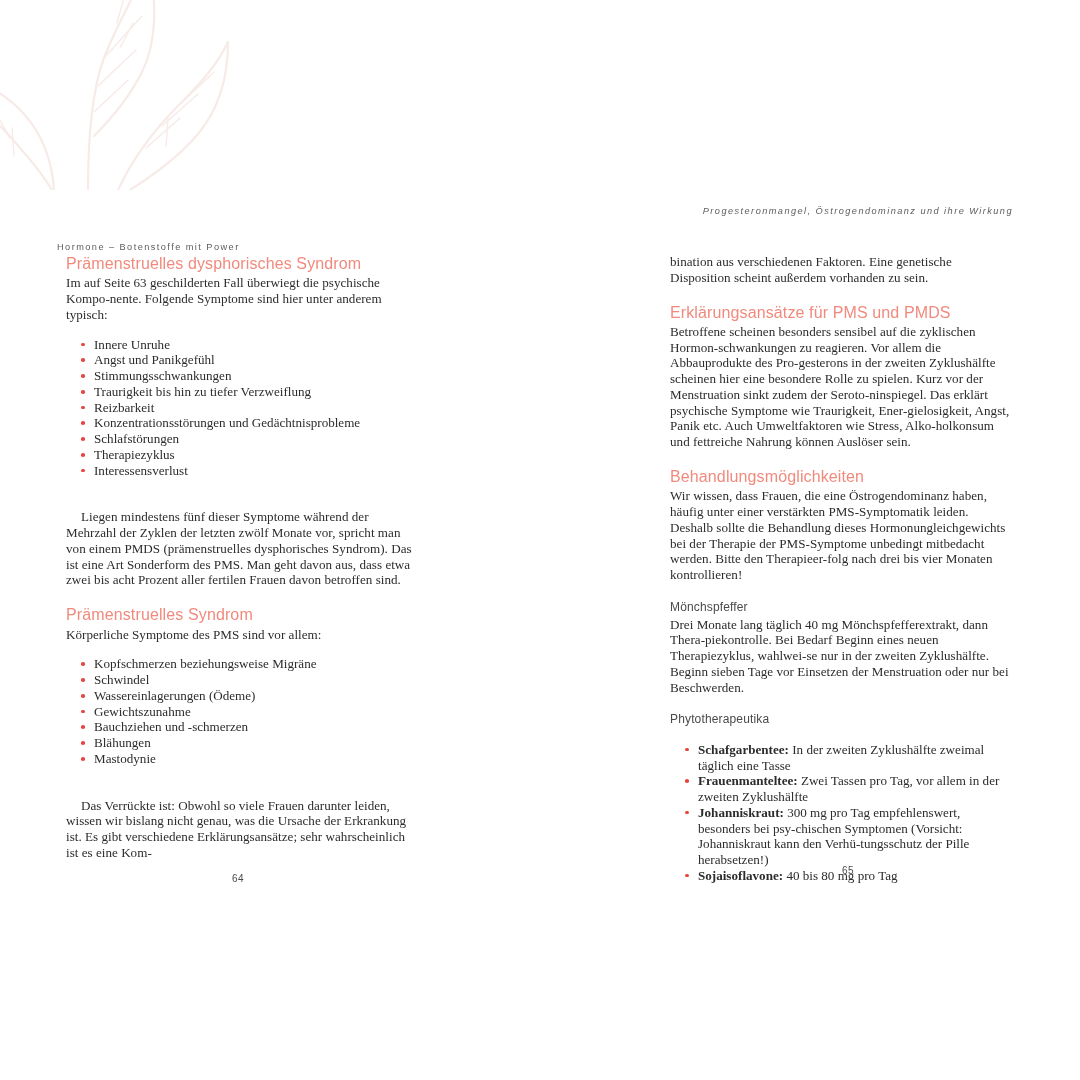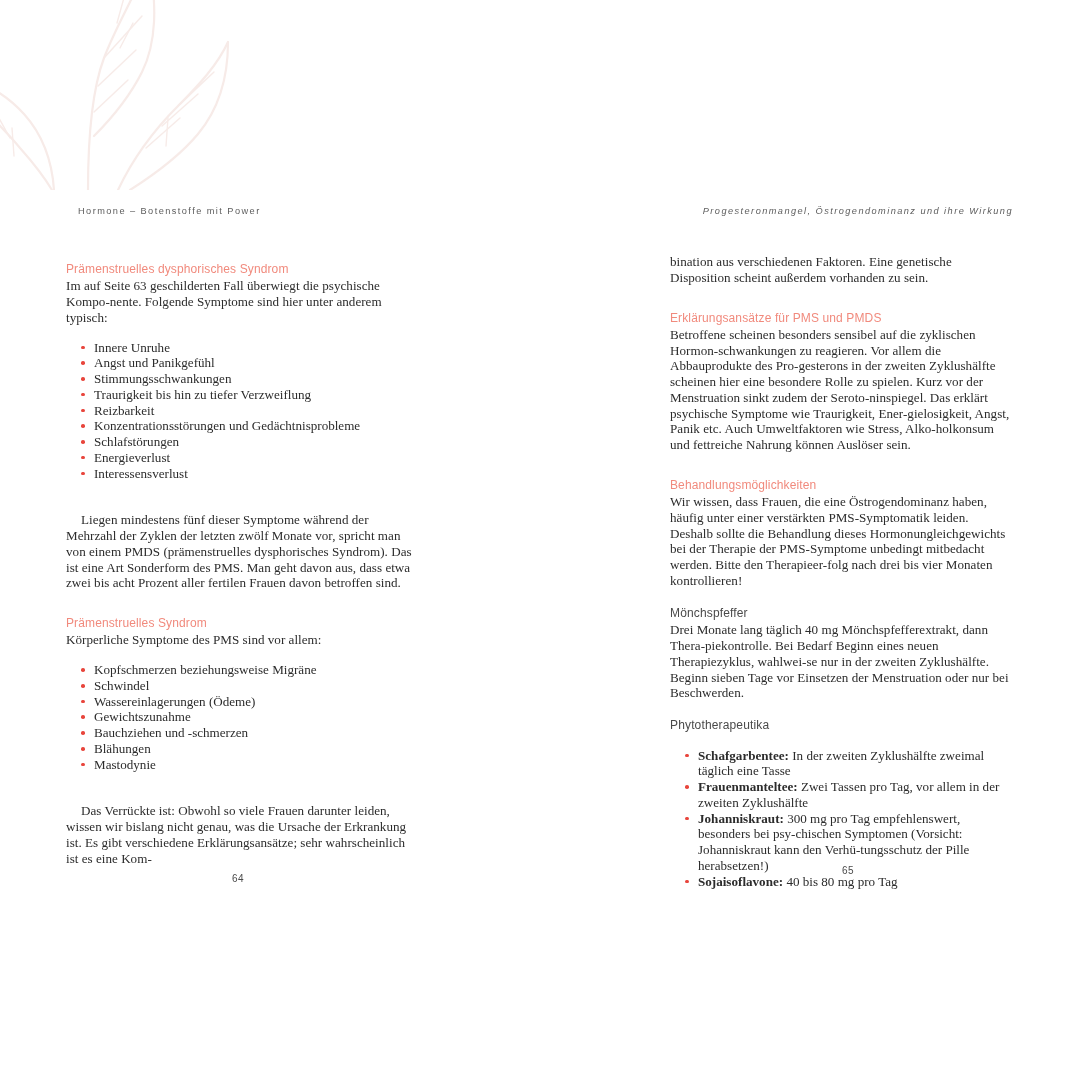--- a/index.html
+++ b/index.html
@@ -39,21 +39,21 @@
   .running-head{
     position:absolute;
     top:206px;
     font-family:"Liberation Sans", sans-serif;
     font-size:9.2px;
     letter-spacing:1.45px;
     color:#5d5d5d;
     white-space:nowrap;
     font-weight:400;
   }
-  #page-left  .running-head{ left:78px; }
+  #page-left  .running-head{ left:57px;margin-top:36px; }
   #page-right .running-head{ right:67px; text-align:right;font-style:italic; }
 
   .column{
     position:absolute;
     top:254px;
   }
   #page-left  .column{ left:66px;  width:346px; }
   #page-right .column{ left:130px; width:344px; }
 
   .folio{
@@ -64,23 +64,23 @@
     color:#4a4a4a;
     letter-spacing:.4px;
     width:120px;
     text-align:center;
   }
   #page-left  .folio{ left:178px;margin-top:8px; }
   #page-right .folio{ left:248px; }
 
   
   h2.sec-head{
-    margin:8px 0 1px 0;
-    font-family:"Liberation Sans", sans-serif;
-    font-size:12px;
+    margin:0 0 1px 0;
+    font-family:"Liberation Sans", sans-serif;
+    font-size:16px;
     font-weight:400;
     color:#f18a7d;
     letter-spacing:.12px;
     line-height:1.28;
   }
   h3.sub-head{
     margin:0 0 1px 0;
     font-family:"Liberation Sans", sans-serif;
     font-size:12px;
     font-weight:400;
@@ -167,21 +167,21 @@
       <p class="body">Im auf Seite 63 geschilderten Fall überwiegt die psychische Kompo-nente. Folgende Symptome sind hier unter anderem typisch:</p>
 
       <ul class="bullets">
         <li>Innere Unruhe</li>
         <li>Angst und Panikgefühl</li>
         <li>Stimmungsschwankungen</li>
         <li>Traurigkeit bis hin zu tiefer Verzweiflung</li>
         <li>Reizbarkeit</li>
         <li>Konzentrationsstörungen und Gedächtnisprobleme</li>
         <li>Schlafstörungen</li>
-        <li>Energieverlust</li>
+        <li>Therapiezyklus</li>
         <li>Interessensverlust</li>
       </ul>
 
       <div class="gap-lg"></div>
 
       <p class="body indent">Liegen mindestens fünf dieser Symptome während der Mehrzahl der Zyklen der letzten zwölf Monate vor, spricht man von einem PMDS (prämenstruelles dysphorisches Syndrom). Das ist eine Art Sonderform des PMS. Man geht davon aus, dass etwa zwei bis acht Prozent aller fertilen Frauen davon betroffen sind.</p>
 
       <div class="gap-lg"></div>
 
       <h2 class="sec-head">Prämenstruelles Syndrom</h2>

